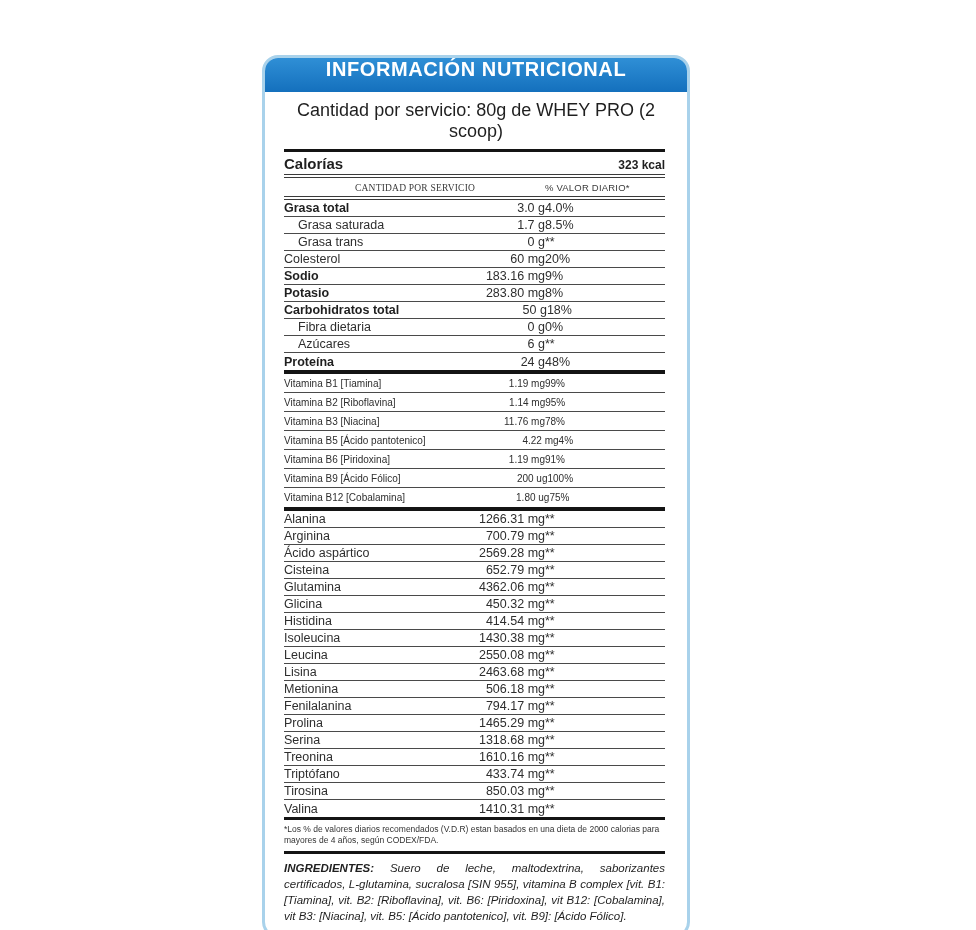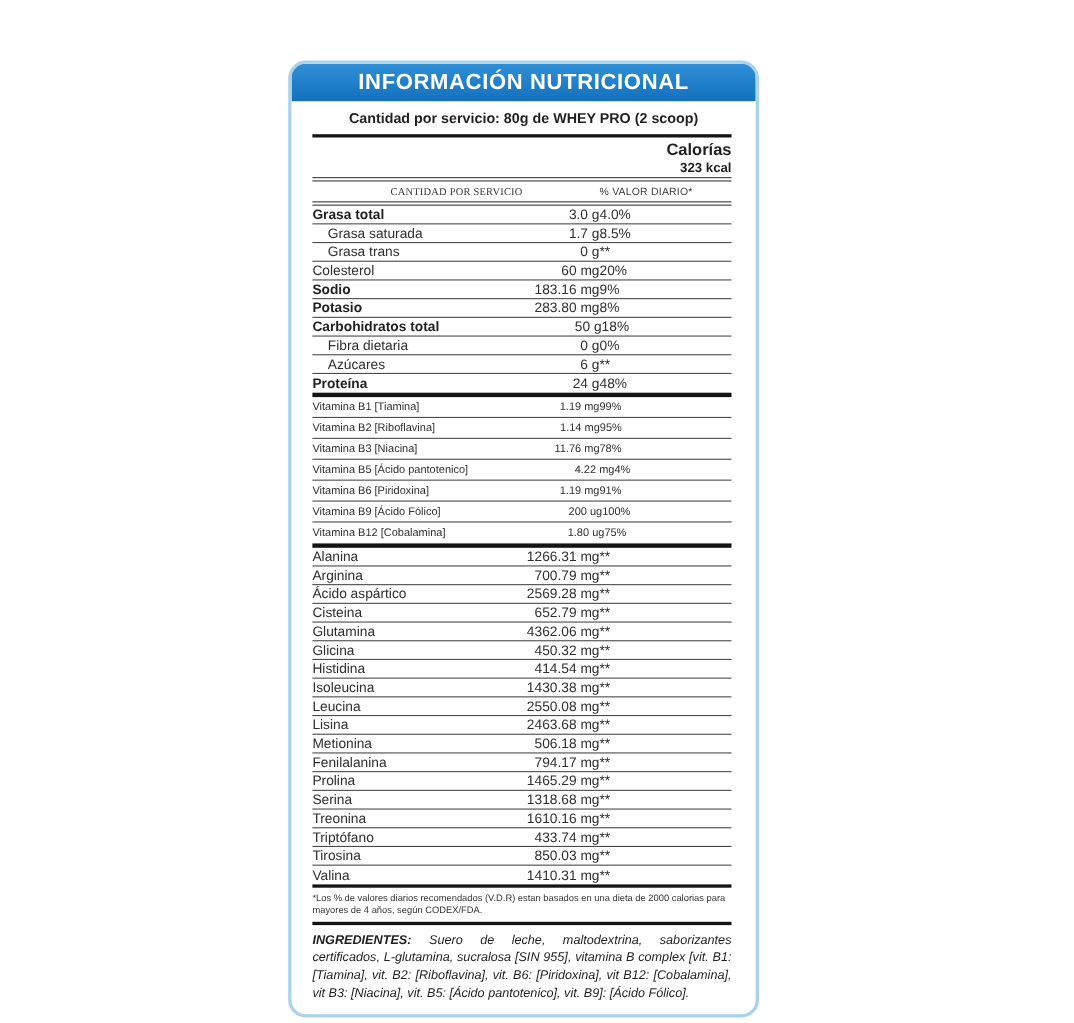--- a/index.html
+++ b/index.html
@@ -12,37 +12,36 @@
   .label-panel{
     position:absolute; left:262px; top:55px; width:428px;
     background:#ffffff;
     border:3px solid #a9d2eb;
     border-radius:16px;
     overflow:hidden;
   }
   .title-bar{
     height:34px;
     background:linear-gradient(#2f8fd6,#1470bd);
-    display:flex; align-items:center; justify-content:center;
+    display:flex; align-items:flex-start; justify-content:center;
   }
   .title-bar span{
     color:#ffffff; font-weight:bold; font-size:20px; letter-spacing:0.6px;
   }
   .serving{
-    text-align:center; font-weight:bold; font-size:13px; color:#1f1f1f;
+    text-align:center; font-weight:normal; font-size:18px; color:#1f1f1f;
     padding:8px 6px 7px;
   }
   .content{ padding:0 22px 0 19px; }
   .rule-thick{ border-top:3px solid #141414; }
   .rule-double{ height:4px; border-top:1px solid #3a3a3a; border-bottom:1px solid #3a3a3a; }
   .bar{ height:4px; background:#141414; }
   .calories-row{
     display:flex; justify-content:space-between; align-items:flex-end;
     padding:3px 0 2px;
-    flex-direction:column;
   }
   .calories-row .cal-label{ font-weight:bold; font-size:15px; color:#1f1f1f; }
   .calories-row .cal-value{ font-weight:bold; font-size:12px; color:#1f1f1f; }
   .cols-row{
     display:flex; align-items:center; font-size:9.5px; color:#3a3a3a;
     padding:4px 0 3px; letter-spacing:0.2px;
   }
   .cols-row .spacer{ flex:1; }
   .cols-row .h-amount{ width:190px; text-align:left;font-family:Liberation Serif, serif; }
   .cols-row .h-daily{ width:120px; text-align:left; }

